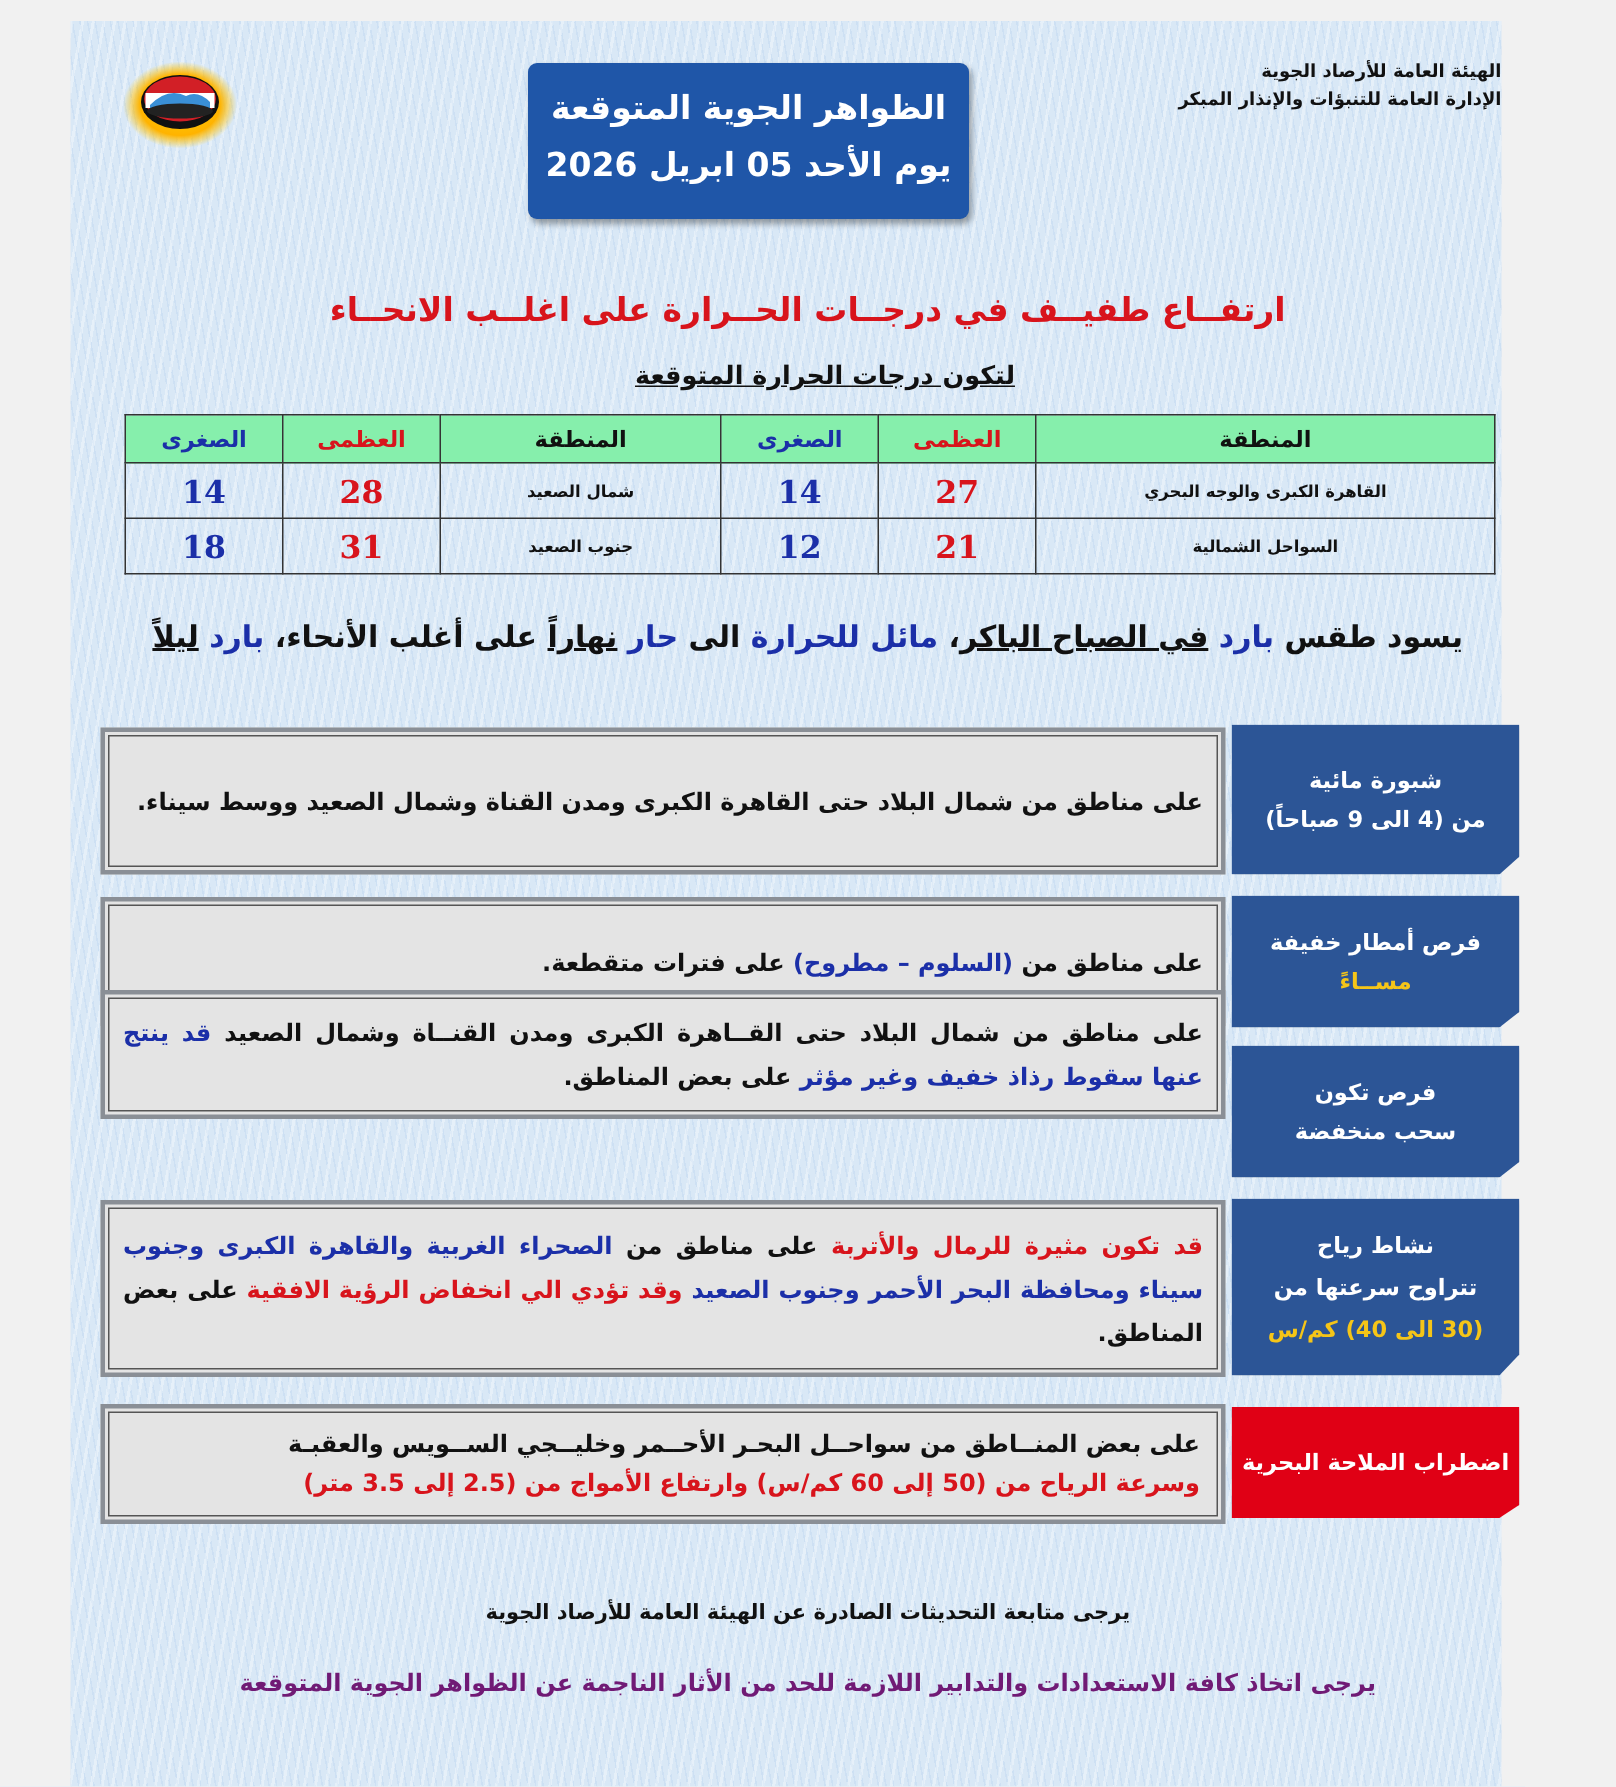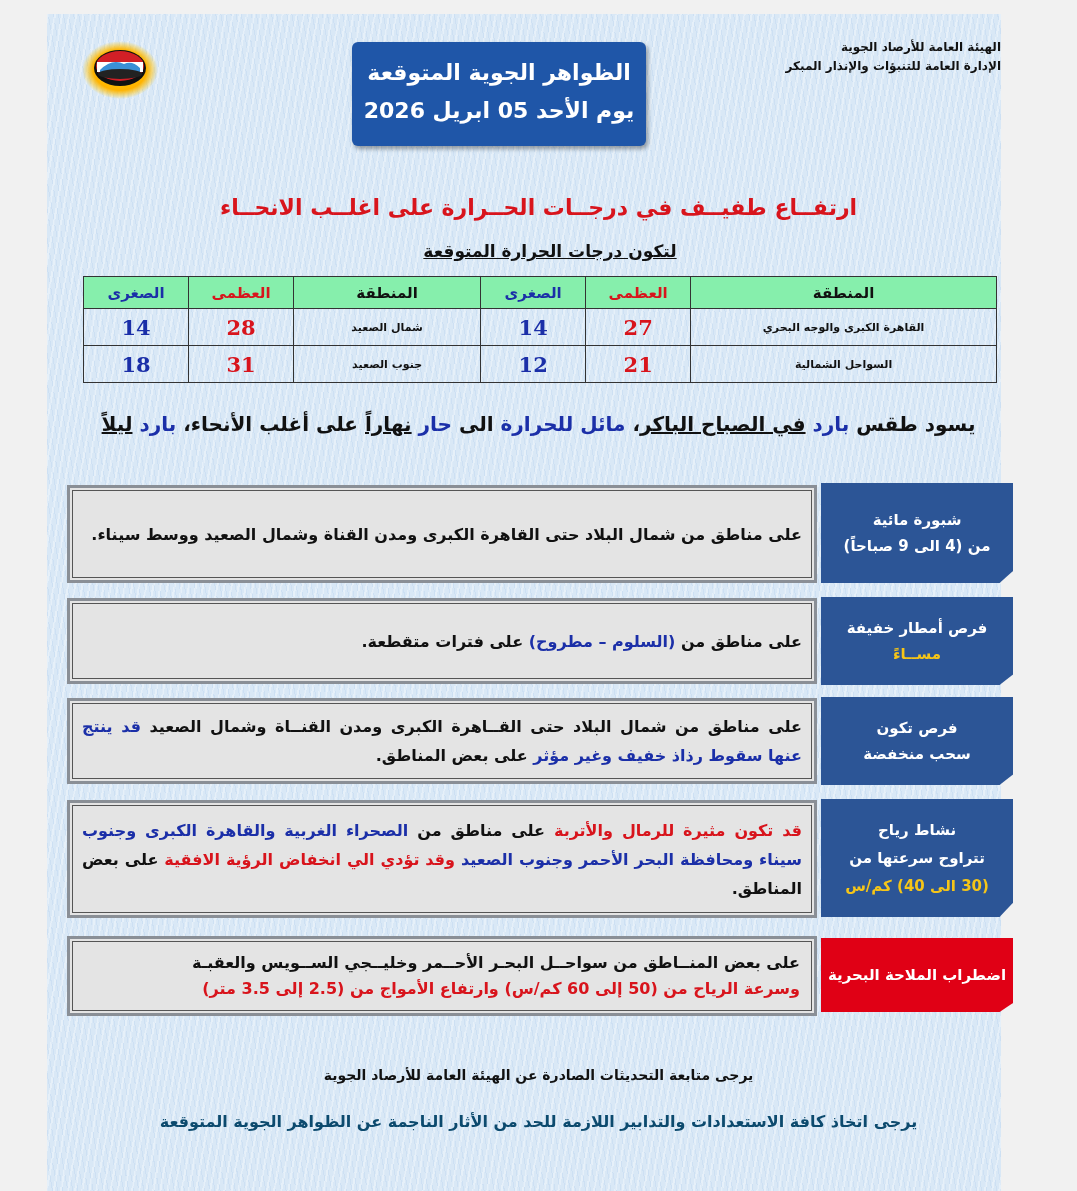--- a/index.html
+++ b/index.html
@@ -53,21 +53,21 @@
     border: 3px solid #8a8f96; outline: 1px solid #555; outline-offset: -6px;
     direction: rtl; text-align: justify; font-weight: bold; font-size: 16px; line-height: 29px; color: #111;
     padding: 10px 12px; display: flex; align-items: center; }
   .text-box > div { width: 100%; }
   .c-blue { color: #1b2fa8; }
   .c-red { color: #d8141c; }
 
   .footer1 { position: absolute; left: 0; right: 0; top: 1067px; text-align: center; direction: rtl;
     font-weight: bold; font-size: 14px; color: #111; }
   .footer2 { position: absolute; left: 0; right: 0; top: 1112px; text-align: center; direction: rtl;
-    font-weight: bold; font-size: 16px; color: #0c4a6e; }
+    font-weight: bold; font-size: 16px; color: #701a75; }
 </style>
 </head>
 <body>
 
 <div class="sheet"></div>
 
 <svg class="logo" viewBox="0 0 80 60">
   <defs>
     <radialGradient id="sun" cx="50%" cy="50%" r="50%">
       <stop offset="0%" stop-color="#ffd400"></stop>
@@ -140,21 +140,21 @@
   <div class="gold">مســاءً</div>
 </div>
 <div class="text-box" style="top:598px;height:86px;">
   <div><span>على مناطق من </span><span class="c-blue">(السلوم – مطروح)</span><span> على فترات متقطعة.</span></div>
 </div>
 
 <div class="label-box" style="top:697px;height:88px;">
   <div>فرص تكون</div>
   <div>سحب منخفضة</div>
 </div>
-<div class="text-box" style="top:698px;height:86px;">
+<div class="text-box" style="top:660px;height:86px;">
   <div><span>على مناطق من شمال البلاد حتى القــاهرة الكبرى ومدن القنــاة وشمال الصعيد </span><span class="c-blue">قد ينتج عنها سقوط رذاذ خفيف وغير مؤثر</span><span> على بعض المناطق.</span></div>
 </div>
 
 <div class="label-box" style="top:799px;height:118px;line-height:28px;">
   <div>نشاط رياح</div>
   <div>تتراوح سرعتها من</div>
   <div class="gold">(30 الى 40) كم/س</div>
 </div>
 <div class="text-box" style="top:800px;height:118px;">
   <div><span class="c-red">قد تكون مثيرة للرمال والأتربة</span><span> على مناطق من </span><span class="c-blue">الصحراء الغربية والقاهرة الكبرى وجنوب سيناء ومحافظة البحر الأحمر وجنوب الصعيد</span><span class="c-red"> وقد تؤدي الي انخفاض الرؤية الافقية</span><span> على بعض المناطق.</span></div>

